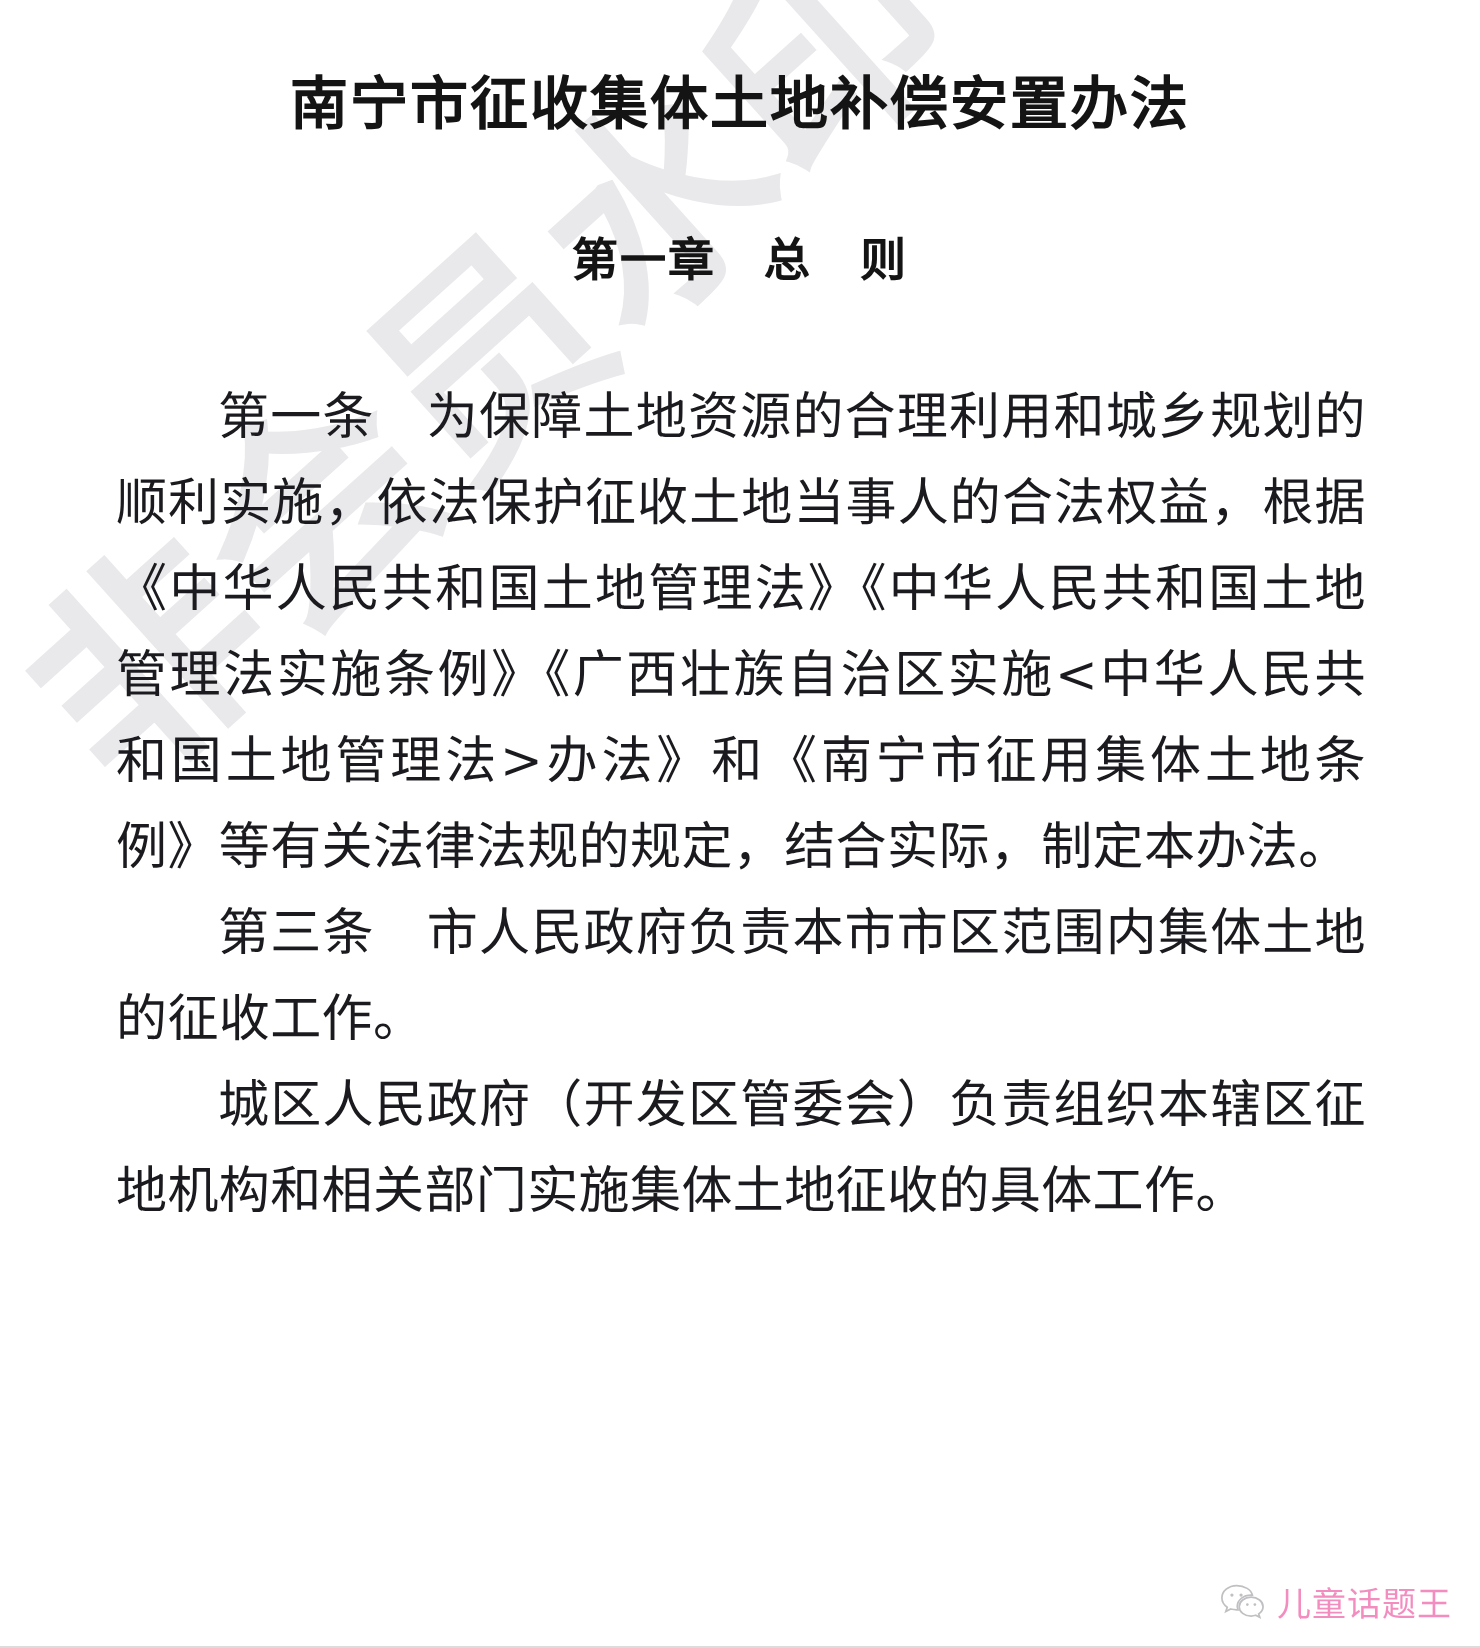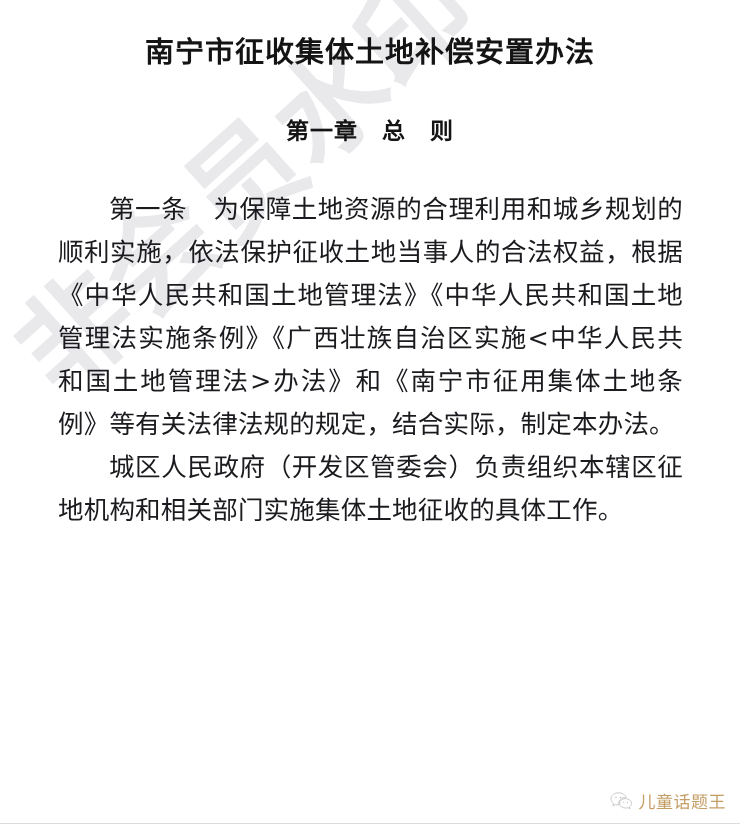--- a/index.html
+++ b/index.html
@@ -110,21 +110,21 @@
   }
   #wechat-badge .wx-icon {
     display: block;
     width: 22px;
     height: 19px;
     flex: none;
   }
   #wechat-badge .wx-name {
     font-family: "DejaVu Sans", "Liberation Sans", sans-serif;
     font-size: 17px;
-    color: #a16207;
+    color: #ec4899;
     white-space: nowrap;
     letter-spacing: 0.5px;
     text-align: right;
   }
 </style>
 </head>
 <body>
 
 <div id="page">
 
@@ -133,20 +133,21 @@
   </div>
 
   <div id="content">
 
     <h1 class="doc-title">南宁市征收集体土地补偿安置办法</h1>
 
     <h2 class="chapter-heading">第一章　总　则</h2>
 
     <div id="body-text">
       <p class="para">第一条　为保障土地资源的合理利用和城乡规划的顺利实施，依法保护征收土地当事人的合法权益，根据《中华人民共和国土地管理法》《中华人民共和国土地管理法实施条例》《广西壮族自治区实施&lt;中华人民共和国土地管理法&gt;办法》和《南宁市征用集体土地条例》等有关法律法规的规定，结合实际，制定本办法。</p>
+      <p class="para">第三条　市人民政府负责本市市区范围内集体土地的征收工作。</p>
       <p class="para">城区人民政府（开发区管委会）负责组织本辖区征地机构和相关部门实施集体土地征收的具体工作。</p>
 
     </div>
 
   </div>
 
   <div id="wechat-badge">
     <svg class="wx-icon" viewBox="0 0 28 24">
       <path d="M10.6 2.2C5.4 2.2 1.2 5.7 1.2 10c0 2.4 1.3 4.6 3.4 6l-0.9 2.7 3.1-1.6c1.2 0.3 2.5 0.5 3.8 0.5 0.3 0 0.6 0 0.9 0C11.2 17 11 16.2 11 15.4c0-4 3.9-7.2 8.7-7.2 0.3 0 0.6 0 0.9 0C19.9 4.9 15.7 2.2 10.6 2.2z" fill="none" stroke="#9a9aa0" stroke-width="1.1"></path>
       <circle cx="7.6" cy="8.2" r="1.05" fill="#9a9aa0"></circle>

